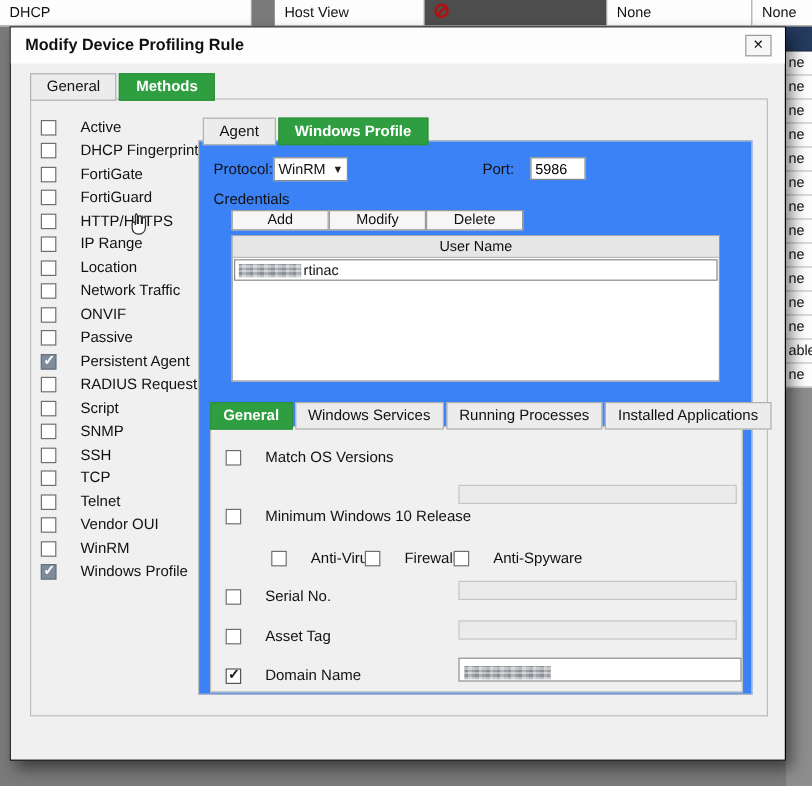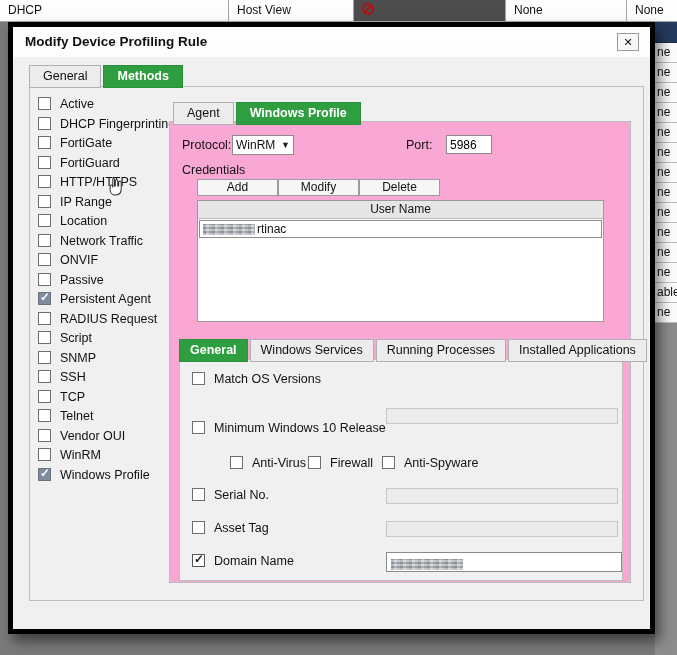--- a/index.html
+++ b/index.html
@@ -18,33 +18,33 @@
   .no-icon::after{content:"";position:absolute;left:-2px;top:3px;width:12px;height:2px;background:#b01111;transform:rotate(-45deg)}
 
   
   .rstrip{position:absolute;left:655px;top:22px;width:22px;height:633px;background:#8d8d8d;overflow:hidden}
   .navyblock{height:21px;background:#243a5e;border-bottom:1px solid #1a2c47}
   .rrow{height:20px;background:#fcfcfc;border-bottom:1px solid #bdbdbd;font-size:12px;line-height:19px;
         padding-left:2px;overflow:hidden;white-space:nowrap}
 
   
   .dialog{position:absolute;left:8px;top:22px;width:647px;height:612px;background:#f0f0f0;
-          border:5px solid #000000;box-shadow:5px 7px 12px rgba(0,0,0,.5)}
+          border:1px solid #000000;box-shadow:5px 7px 12px rgba(0,0,0,.5)}
   .titlebar{position:absolute;left:0;top:0;right:0;height:30px;background:#fdfdfd}
   .title{position:absolute;left:12px;top:7px;font-size:13.5px;font-weight:bold}
   .closebtn{position:absolute;right:11px;top:6px;width:22px;height:18px;border:1px solid #9a9a9a;
             background:#f6f6f6;font-size:11px;line-height:16px;text-align:center;cursor:pointer}
 
   .tab{display:inline-block;padding:3px 13px 4px;font-size:12.5px;border:1px solid #b0b0b0;
        background:#ececec;margin-right:2px;cursor:pointer;position:relative;z-index:3}
   .tab.active{background:#2f9e41;color:#fff;font-weight:bold;border-color:#2b8f3b}
 
   .panel{position:absolute;border:1px solid #bdbdbd;background:#f0f0f0}
 
-  .mrow{display:flex;align-items:flex-start;gap:9px;height:19.5px;font-size:12.5px;white-space:nowrap}
+  .mrow{display:flex;align-items:flex-end;gap:20px;height:19.5px;font-size:12.5px;white-space:nowrap}
   .cb{width:13px;height:13px;border:1px solid #6e6e6e;background:#fff;display:inline-block;
       position:relative;flex:none;cursor:pointer}
   .cb.on{background:#7e8c9b;border-color:#66727f}
   .cb.on::after{content:"✓";position:absolute;left:1px;top:-2px;font-size:12px;font-weight:bold;color:#fff;line-height:13px}
   .cb.dark.on{background:#fff;border-color:#555}
   .cb.dark.on::after{color:#1c1c1c}
 
   .btn{background:#f6f6f6;border:1px solid #9c9c9c;font-size:12px;text-align:center;cursor:pointer}
   .select{border:1px solid #8a8a8a;background:#fff;font-size:12px;display:flex;align-items:center;
           justify-content:space-between;padding:0 3px;cursor:pointer}
@@ -72,21 +72,21 @@
            line-height:23px;text-align:center;cursor:pointer}
 
   .cursor{position:absolute;z-index:50;pointer-events:none}
 </style>
 </head>
 <body>
 
 <div class="screen">
 
   <div>
-    <div class="topcell" style="left:0;width:229px">DHCP</div>
+    <div class="topcell" style="left:0;width:210px">DHCP</div>
     <div class="topcell" style="left:229px;width:125px">Host View</div>
     <div class="topcell dark" style="left:354px;width:152px"><span class="no-icon"></span></div>
     <div class="topcell" style="left:506px;width:121px">None</div>
     <div class="topcell" style="left:627px;width:50px;border-right:none">None</div>
   </div>
 
   <div class="rstrip">
     <div class="navyblock"></div>
     <div class="rrow">ne</div>
     <div class="rrow">ne</div>
@@ -196,21 +196,21 @@
         <div class="mrow">
             <span class="cb on"></span>
             <span>Windows Profile</span>
           </div>
       </div>
 
       <div class="abs" style="left:143px;top:15px;z-index:3">
         <span class="tab">Agent</span><span class="tab active">Windows Profile</span>
       </div>
 
-      <div class="panel" style="left:139px;top:34px;width:462px;height:462px;background:#f9a8d4">
+      <div class="panel" style="left:139px;top:34px;width:462px;height:462px;background:#3b82f6">
 
         <div class="abs" style="left:12px;top:16px">Protocol:</div>
         <div class="select abs" style="left:62px;top:13px;width:62px;height:20px">
           <span>WinRM</span>
           <span class="arrow">▼</span>
         </div>
         <div class="abs" style="left:236px;top:16px">Port:</div>
         <input class="inputbox abs" style="left: 276px; top: 13px; width: 46px; height: 19px;" value="5986">
 
         <div class="abs" style="left:12px;top:41px">Credentials</div>

